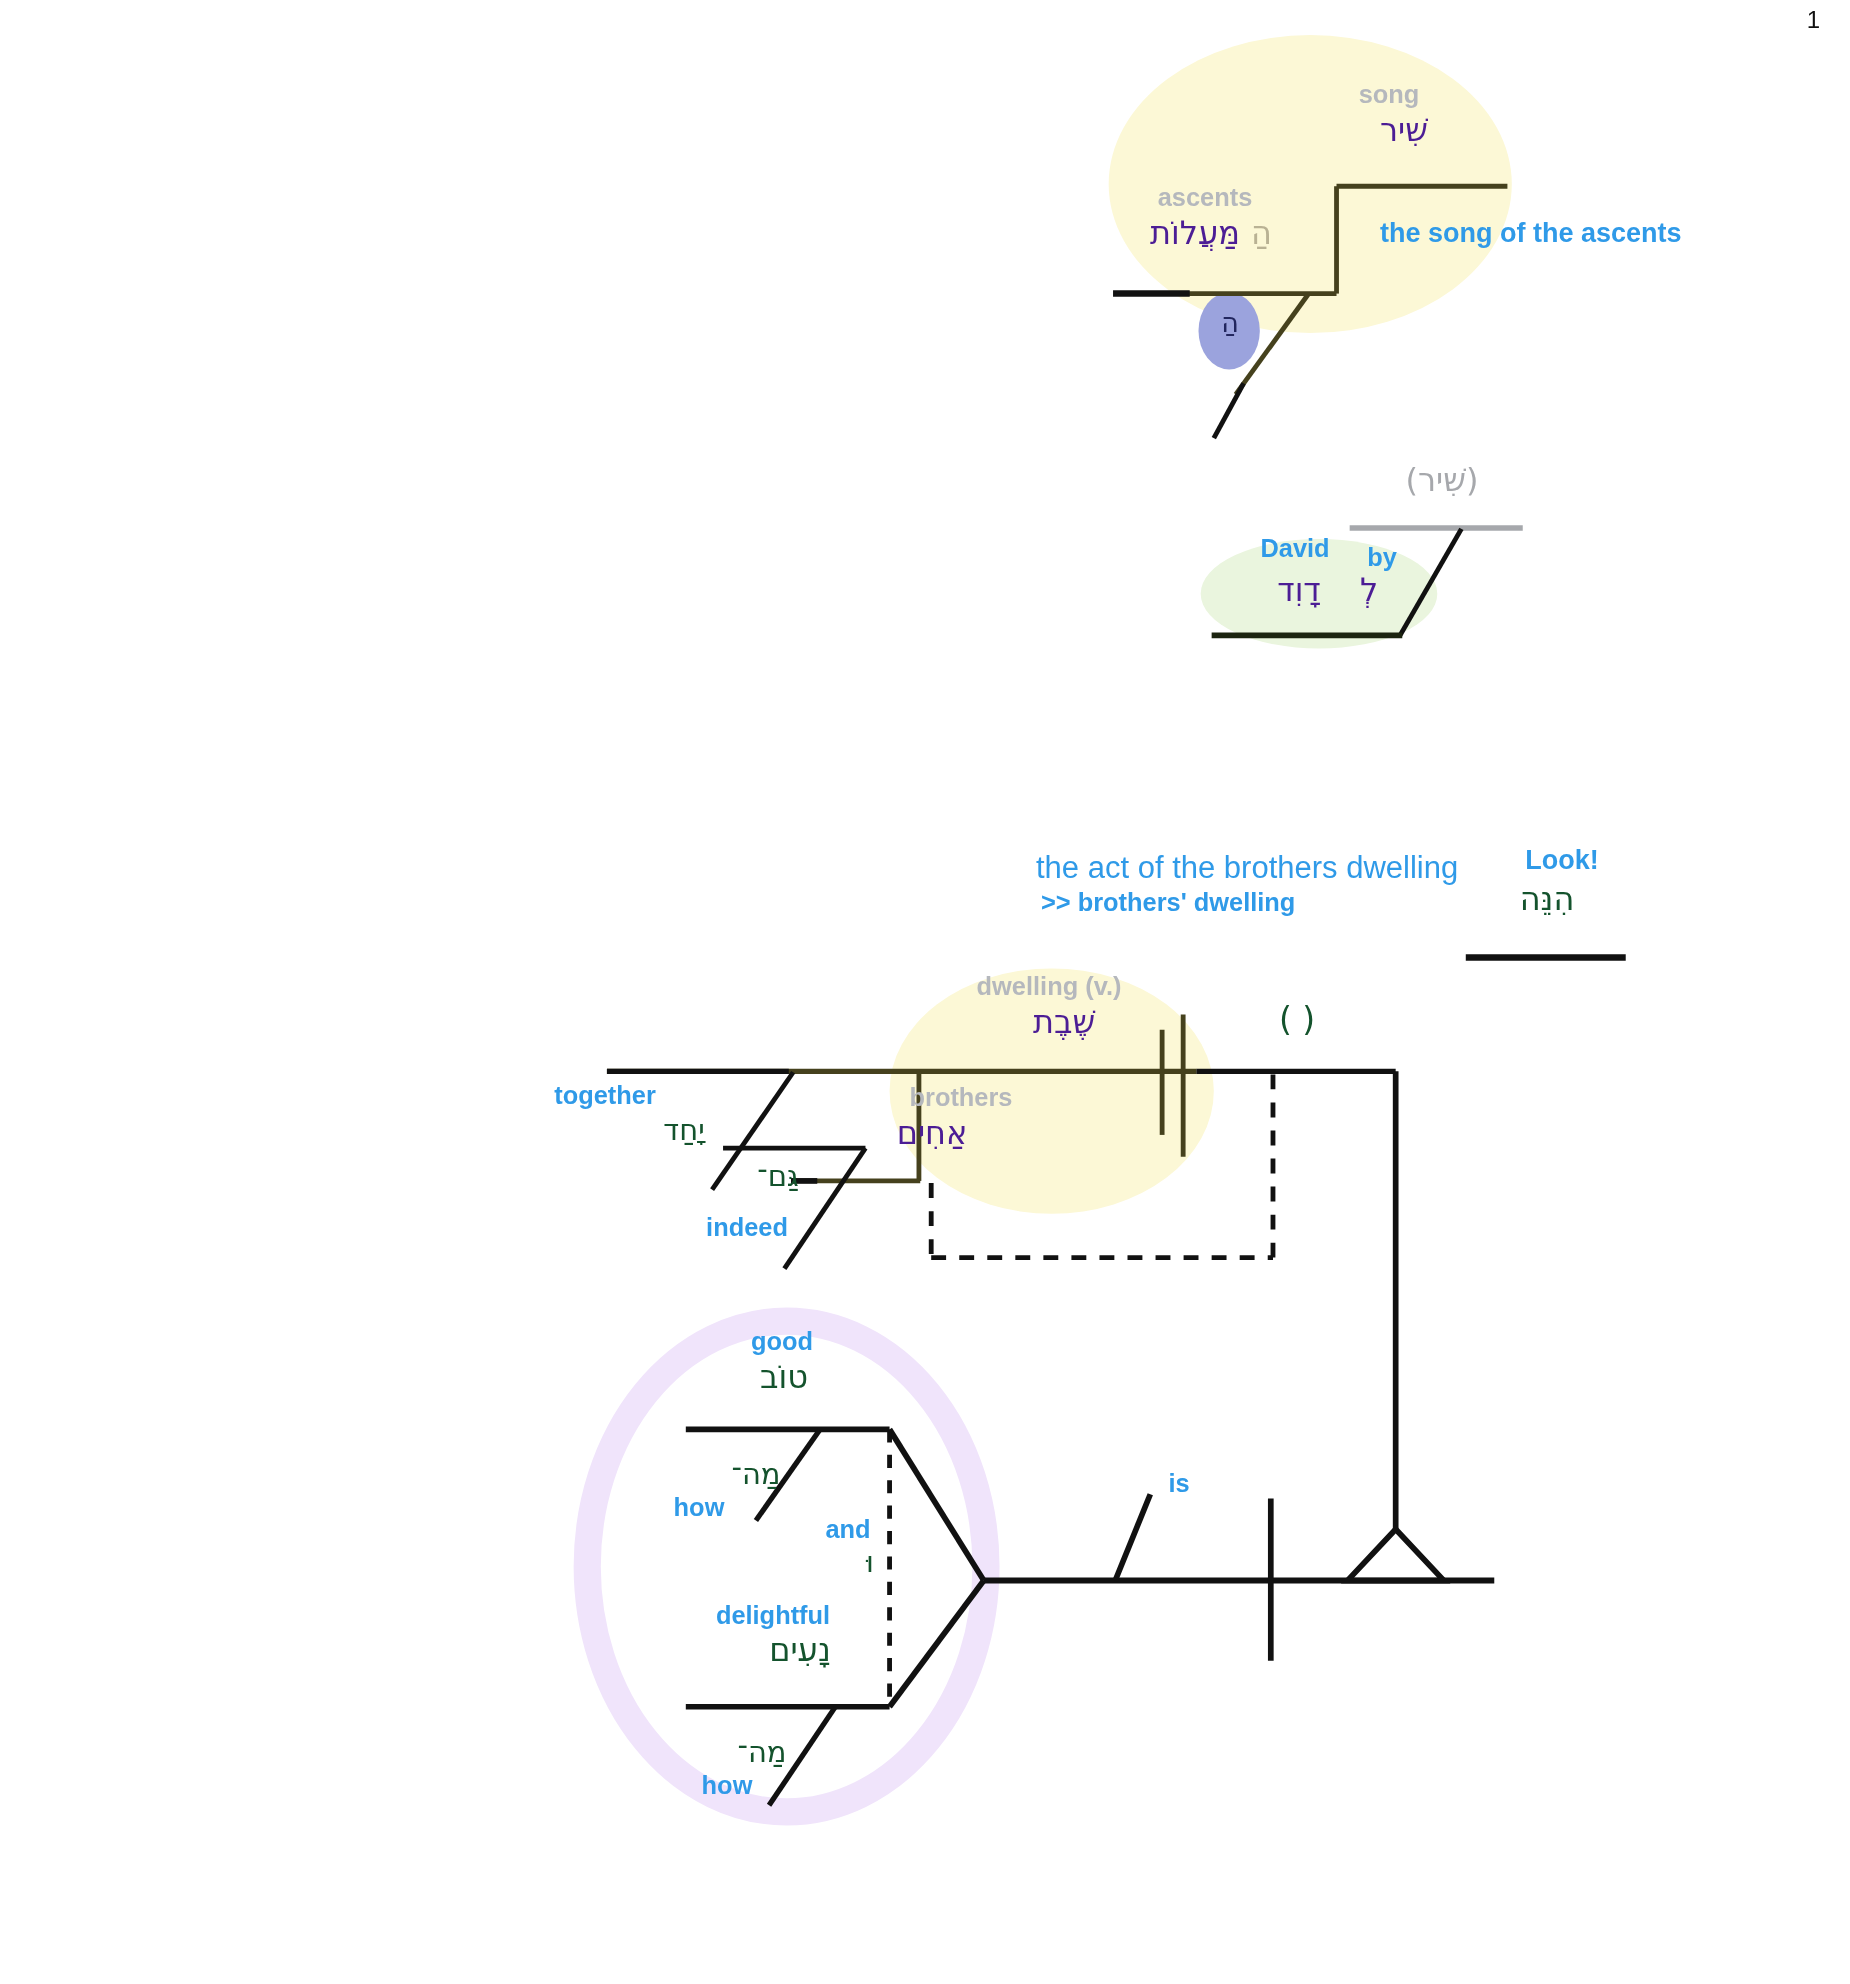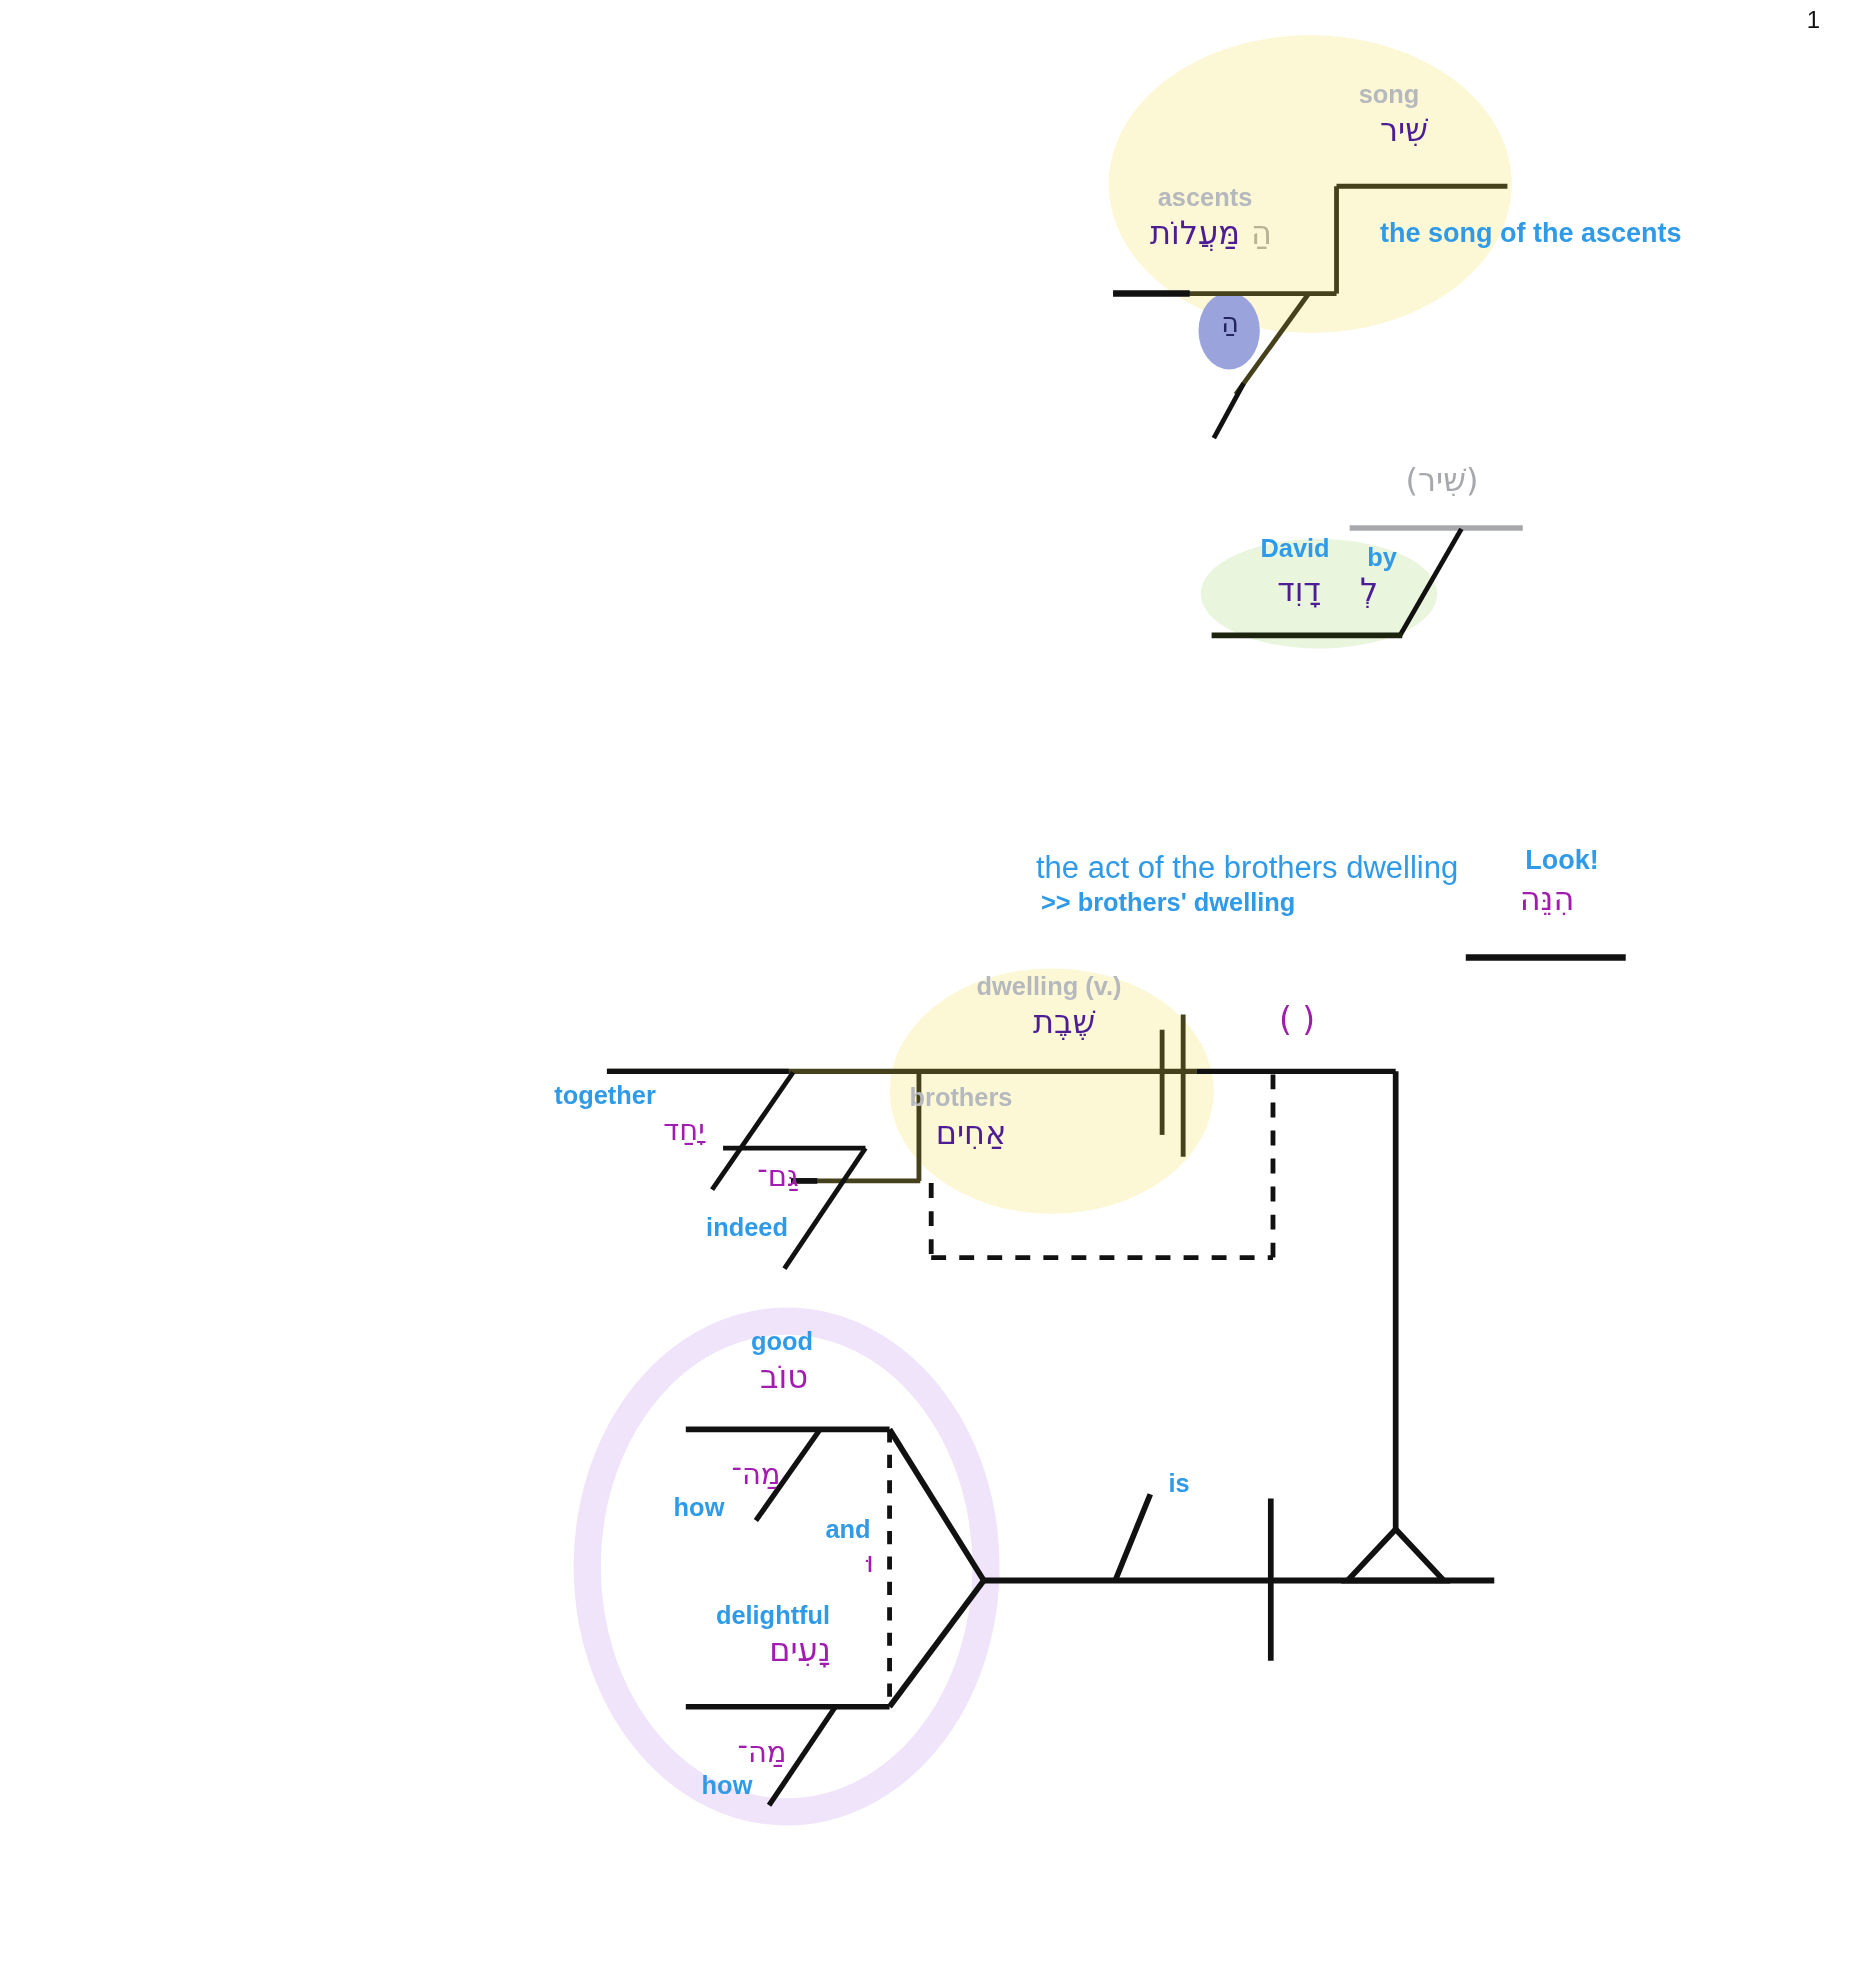--- a/index.html
+++ b/index.html
@@ -27,21 +27,21 @@
   .txt {
     position: absolute;
     white-space: nowrap;
     line-height: 1.05;
   }
   .gloss-gray  { color: #b5b8bd; font-weight: 700; }
   .gloss-blue  { color: #2f9ae8; font-weight: 700; }
   .gloss-blue-thin { color: #2f9ae8; font-weight: 400; }
   .heb-olive   { color: #4c1d95; font-weight: 400; font-family: "DejaVu Sans", sans-serif; }
   .heb-olive-faint { color: #b9b294; font-weight: 400; font-family: "DejaVu Sans", sans-serif; }
-  .heb-black   { color: #a21caf; font-weight: 400; font-family: "DejaVu Sans", sans-serif; }
+  .heb-black   { color: #14532d; font-weight: 400; font-family: "DejaVu Sans", sans-serif; }
   .heb-gray    { color: #a6a8ac; font-weight: 400; font-family: "DejaVu Sans", sans-serif; }
   .heb-navy    { color: #22265e; font-weight: 400; font-family: "DejaVu Sans", sans-serif; }
   .ctr { transform: translateX(-50%); }
   #page-number {
     position: absolute;
     right: 31px;
     top: 6.1px;
     font-size: 24px;
     color: #111111;
     font-family: "Liberation Sans", sans-serif;
@@ -142,21 +142,21 @@
 
   <div class="txt gloss-blue ctr" style="left:1562px; top:846px; font-size:27px;">Look!</div>
   <div class="txt heb-black ctr" style="left:1547px; top:883px; font-size:32px;">הִנֵּה</div>
 
   <div class="txt gloss-gray ctr" style="left:1049px; top:973px; font-size:25.4px;">dwelling (v.)</div>
   <div class="txt heb-olive ctr" style="left:1064px; top:1006px; font-size:32px;">שֶׁבֶת</div>
 
   <div class="txt heb-black ctr" style="left:1297px; top:1003px; font-size:33px;">( )</div>
 
   <div class="txt gloss-gray ctr" style="left:961px; top:1084px; font-size:25.4px;">brothers</div>
-  <div class="txt heb-olive ctr" style="left:971px; top:1117px; font-size:32px;">אַחִים</div>
+  <div class="txt heb-olive ctr" style="left:932px; top:1117px; font-size:32px;">אַחִים</div>
 
   <div class="txt gloss-blue ctr" style="left:605px; top:1082px; font-size:25.4px;">together</div>
   <div class="txt heb-black ctr" style="left:684px; top:1115px; font-size:29px;">יָחַד</div>
 
   <div class="txt heb-black ctr" style="left:778px; top:1161px; font-size:29px;">גַּם־</div>
   <div class="txt gloss-blue ctr" style="left:747px; top:1214px; font-size:25.4px;">indeed</div>
 
   <div class="txt gloss-blue ctr" style="left:782px; top:1328px; font-size:25.4px;">good</div>
   <div class="txt heb-black ctr" style="left:784px; top:1361px; font-size:32px;">טוֹב</div>
 

